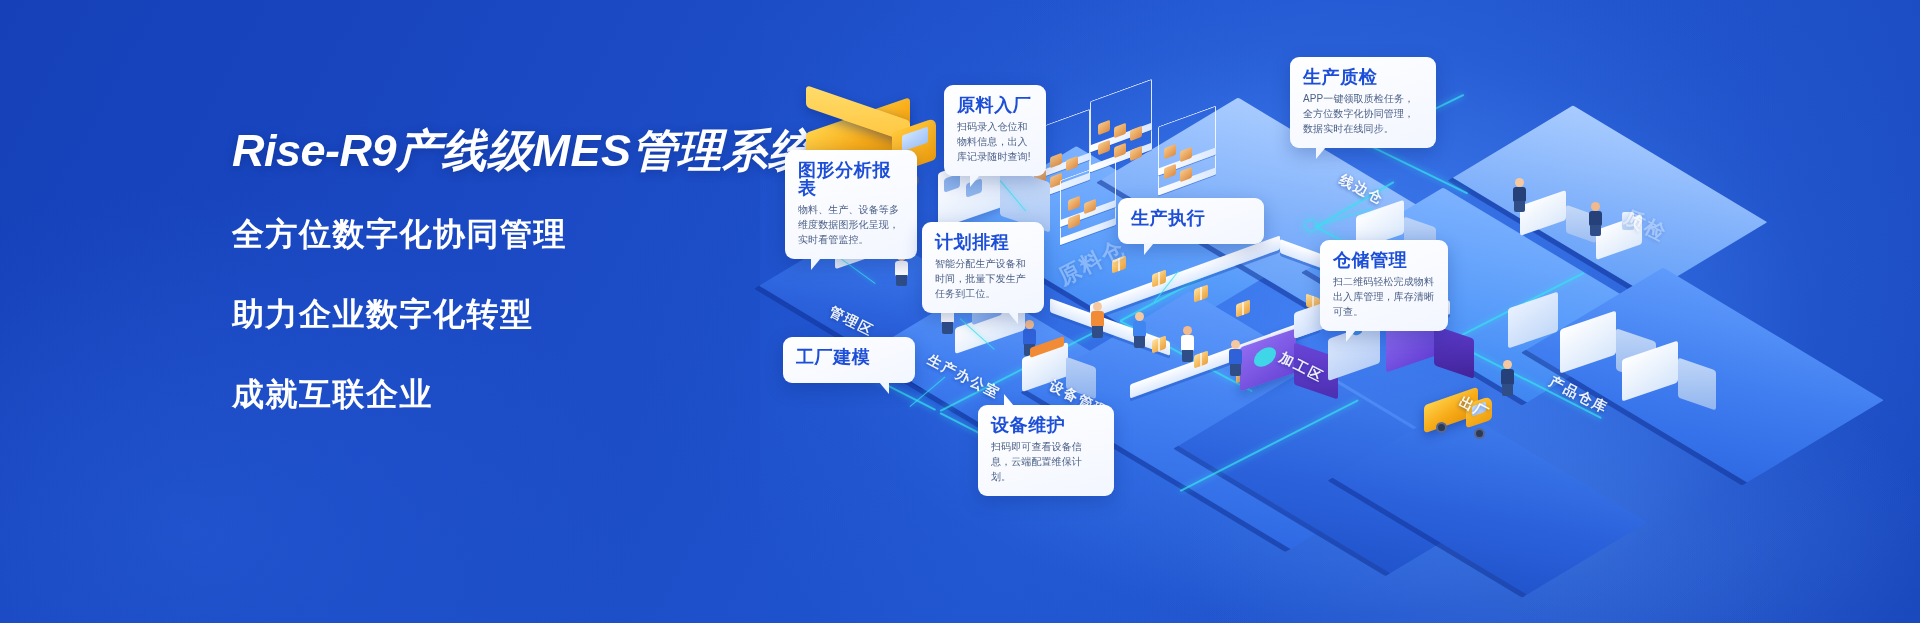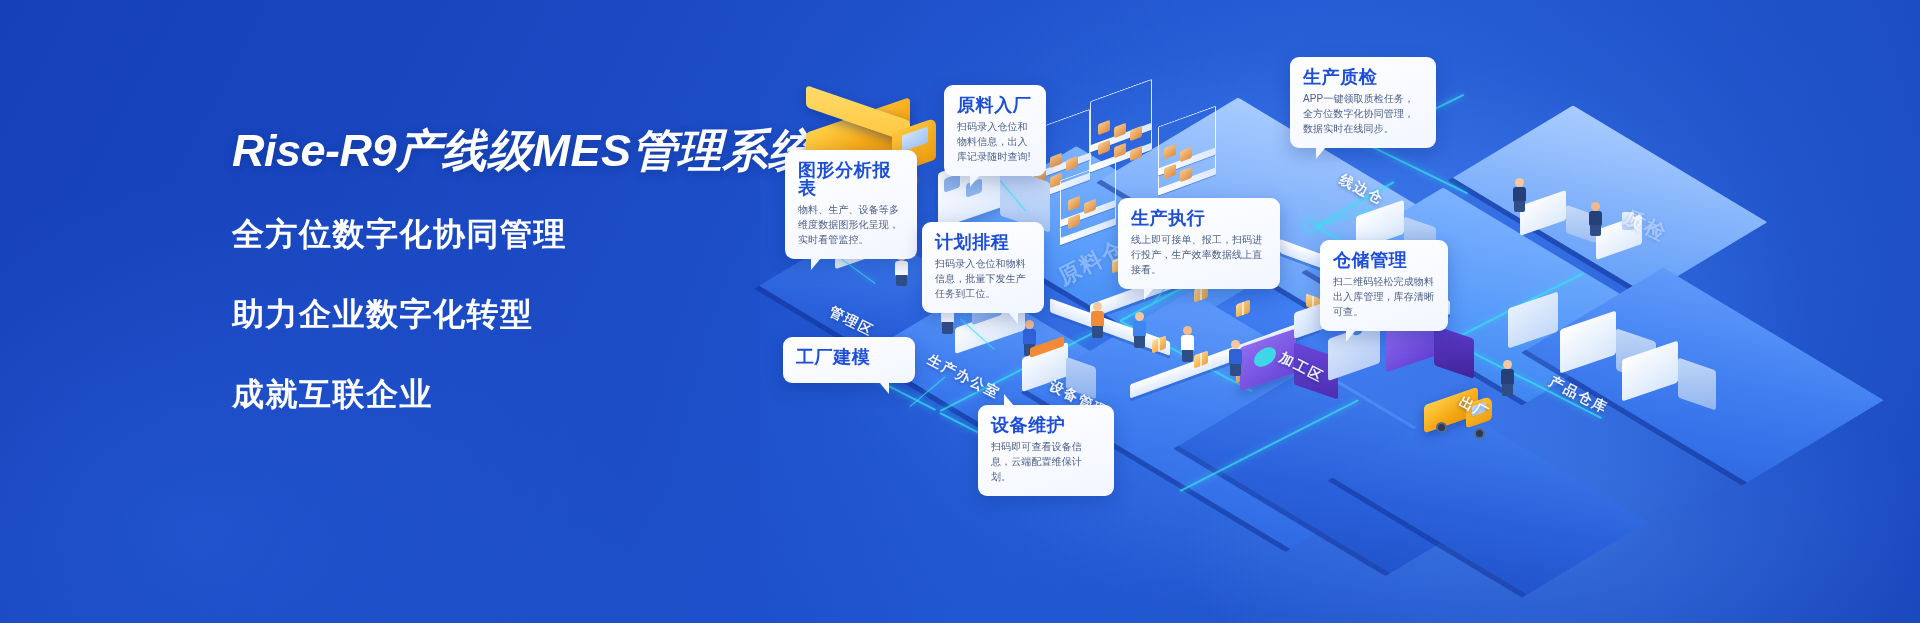--- a/index.html
+++ b/index.html
@@ -213,21 +213,21 @@
   }
   .tail-bl { bottom: -11px; left: 26px; border-width: 12px 10px 0 0; border-color: #f2f6ff transparent transparent transparent; }
   .tail-br { bottom: -11px; right: 26px; border-width: 12px 0 0 10px; border-color: #f2f6ff transparent transparent transparent; }
   .tail-tl { top: -11px; left: 26px; border-width: 0 10px 12px 0; border-color: transparent transparent #ffffff transparent; }
 
   
   #card-graph   { left: 785px; top: 150px; width: 132px; }
   #card-raw     { left: 944px; top: 85px;  width: 102px; }
   #card-qc      { left: 1290px; top: 57px; width: 146px; }
   #card-plan    { left: 922px; top: 222px; width: 122px; }
-  #card-exec    { left: 1118px; top: 198px; width: 162px; }
+  #card-exec    { left: 1118px; top: 198px; width: 146px; }
   #card-wms     { left: 1320px; top: 240px; width: 128px; }
   #card-model   { left: 783px; top: 337px; width: 132px; }
   #card-maint   { left: 978px; top: 405px; width: 136px; }
 
   
   .leader {
     position: absolute;
     background: #38e0ef;
     height: 1.4px;
     transform-origin: 0 50%;
@@ -490,27 +490,26 @@
   </div>
 
   <div class="card" id="card-qc">
     <div class="card-title">生产质检</div>
     <div class="card-body">APP一键领取质检任务，全方位数字化协同管理，数据实时在线同步。</div>
     <div class="tail tail-bl"></div>
   </div>
 
   <div class="card" id="card-plan">
     <div class="card-title">计划排程</div>
-    <div class="card-body">扫码录入仓位和物料信息，批量下发生产任务到工位。</div>
+    <div class="card-body">智能分配生产设备和时间，批量下发生产任务到工位。</div>
     <div class="tail tail-br"></div>
   </div>
 
   <div class="card" id="card-exec">
     <div class="card-title">生产执行</div>
-    <div class="card-body">线上即可接单、报工，扫码进行投产，生产效率数据线上直接看。</div>
     <div class="tail tail-bl"></div>
   </div>
 
   <div class="card" id="card-wms">
     <div class="card-title">仓储管理</div>
     <div class="card-body">扫二维码轻松完成物料出入库管理，库存清晰可查。</div>
     <div class="tail tail-bl"></div>
   </div>
 
   <div class="card" id="card-model">

